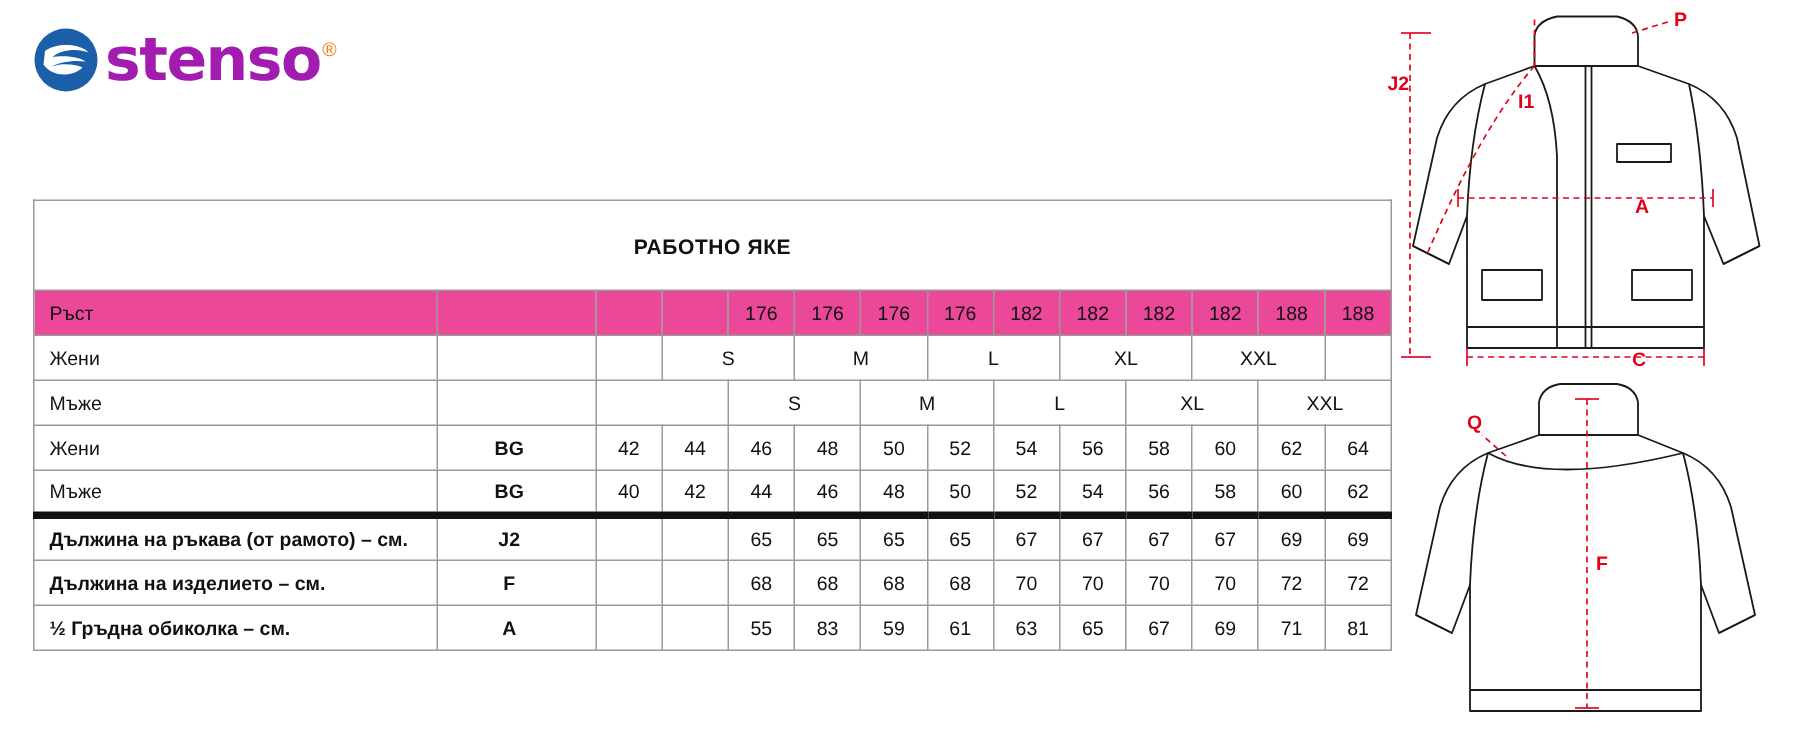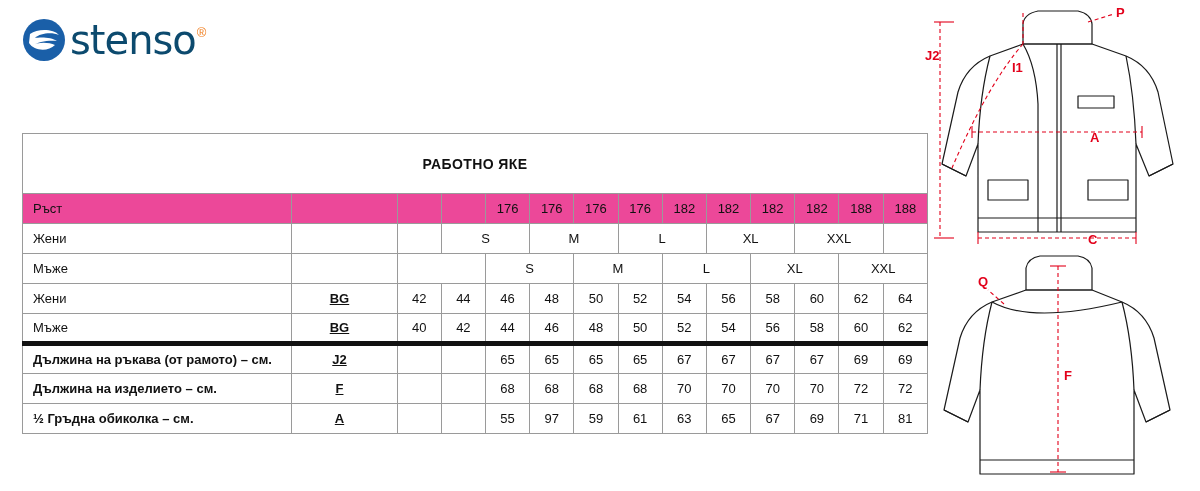--- a/index.html
+++ b/index.html
@@ -23,22 +23,22 @@
     display: flex;
     align-items: center;
   }
   #logo .mark {
     width: 44px; height: 44px;
     position: relative;
   }
   #logo .logo-text {
     font-family: "DejaVu Sans", sans-serif;
     font-size: 40px;
-    font-weight: normal;
-    color: #0c4a6e;
+    font-weight: bold;
+    color: #a21caf;
     letter-spacing: -1px;
     margin-left: 4px;
     line-height: 44px;
     text-align: right;
   }
   #logo .reg {
     font-size: 13px;
     color: #f07c1c;
     vertical-align: super;
     margin-left: 1px;
@@ -82,21 +82,20 @@
     text-align: left !important;
     padding-left: 10px !important;
     font-weight: bold;
     font-size: 13px;
     margin-left: 36px;
   }
   .code {
     text-align: right;
     padding-right: 16px !important;
     font-weight: bold;
-    text-decoration: underline;
   }
   .shade { background: #ec4899; }
   .thickline td {
     border-top: 5px solid #111 !important;
   }
   .narrow { width: 42px; }
 
   
   #illus {
     position: absolute;
@@ -244,21 +243,21 @@
         <td>72</td>
         <td>72</td>
       </tr>
 
       <tr>
         <td class="lbl-bold">½ Гръдна обиколка – см.</td>
         <td class="code">A</td>
         <td></td>
         <td></td>
         <td>55</td>
-        <td>97</td>
+        <td>83</td>
         <td>59</td>
         <td>61</td>
         <td>63</td>
         <td>65</td>
         <td>67</td>
         <td>69</td>
         <td>71</td>
         <td>81</td>
       </tr>
     </tbody>

